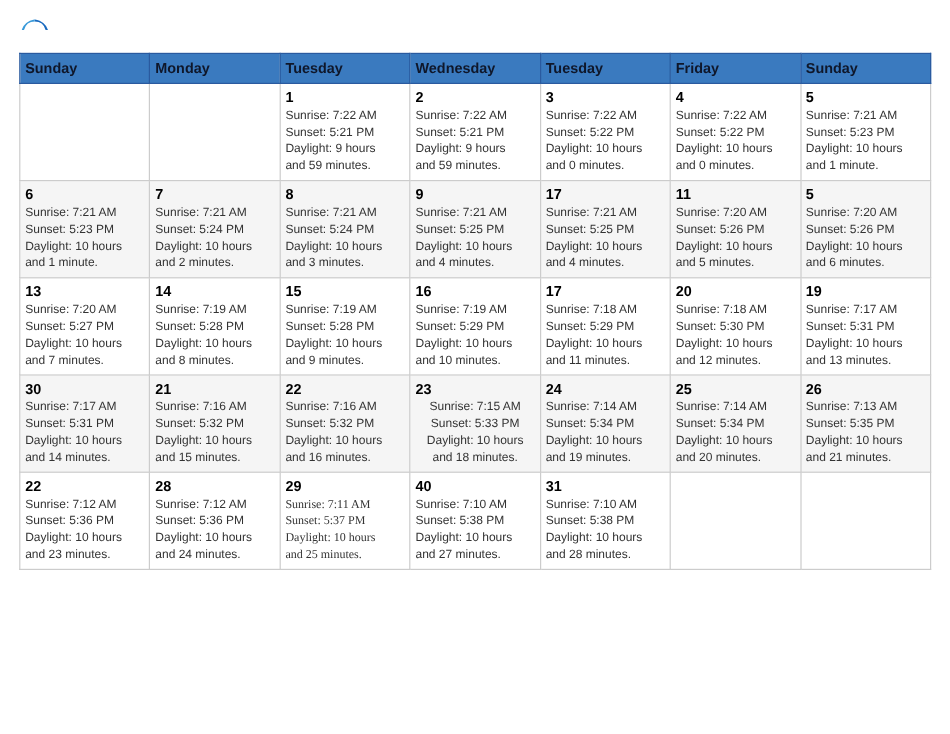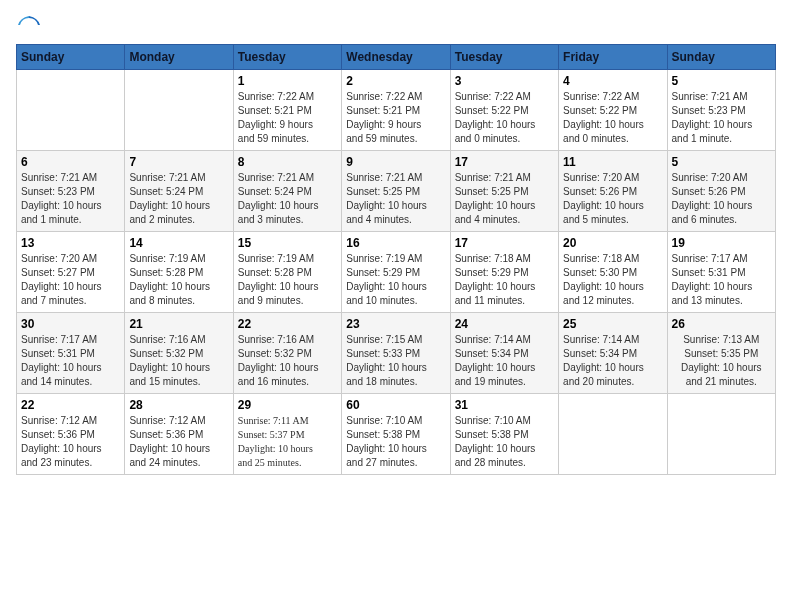--- a/index.html
+++ b/index.html
@@ -273,42 +273,42 @@
         </td>
         <td>
           <span class="day-num">22</span>
           <div class="day-info" style="white-space: pre-line;">Sunrise: 7:16 AM
 Sunset: 5:32 PM
 Daylight: 10 hours
 and 16 minutes.</div>
         </td>
         <td>
           <span class="day-num">23</span>
-          <div class="day-info" style="white-space: pre-line;">Sunrise: 7:15 AM
+          <div class="day-info" style="white-space: pre-line; text-align: center;">Sunrise: 7:15 AM
 Sunset: 5:33 PM
 Daylight: 10 hours
 and 18 minutes.</div>
         </td>
         <td>
           <span class="day-num">24</span>
           <div class="day-info" style="white-space: pre-line;">Sunrise: 7:14 AM
 Sunset: 5:34 PM
 Daylight: 10 hours
 and 19 minutes.</div>
         </td>
         <td>
           <span class="day-num">25</span>
           <div class="day-info" style="white-space: pre-line;">Sunrise: 7:14 AM
 Sunset: 5:34 PM
 Daylight: 10 hours
 and 20 minutes.</div>
         </td>
         <td>
           <span class="day-num">26</span>
-          <div class="day-info" style="white-space: pre-line; text-align: center;">Sunrise: 7:13 AM
+          <div class="day-info" style="white-space: pre-line;">Sunrise: 7:13 AM
 Sunset: 5:35 PM
 Daylight: 10 hours
 and 21 minutes.</div>
         </td>
       </tr>
       <tr>
         <td>
           <span class="day-num">22</span>
           <div class="day-info" style="white-space: pre-line;">Sunrise: 7:12 AM
 Sunset: 5:36 PM
@@ -323,21 +323,21 @@
 and 24 minutes.</div>
         </td>
         <td>
           <span class="day-num">29</span>
           <div class="day-info" style="white-space: pre-line; font-family: Liberation Serif, serif;">Sunrise: 7:11 AM
 Sunset: 5:37 PM
 Daylight: 10 hours
 and 25 minutes.</div>
         </td>
         <td>
-          <span class="day-num">60</span>
+          <span class="day-num">40</span>
           <div class="day-info" style="white-space: pre-line;">Sunrise: 7:10 AM
 Sunset: 5:38 PM
 Daylight: 10 hours
 and 27 minutes.</div>
         </td>
         <td>
           <span class="day-num">31</span>
           <div class="day-info" style="white-space: pre-line;">Sunrise: 7:10 AM
 Sunset: 5:38 PM
 Daylight: 10 hours

